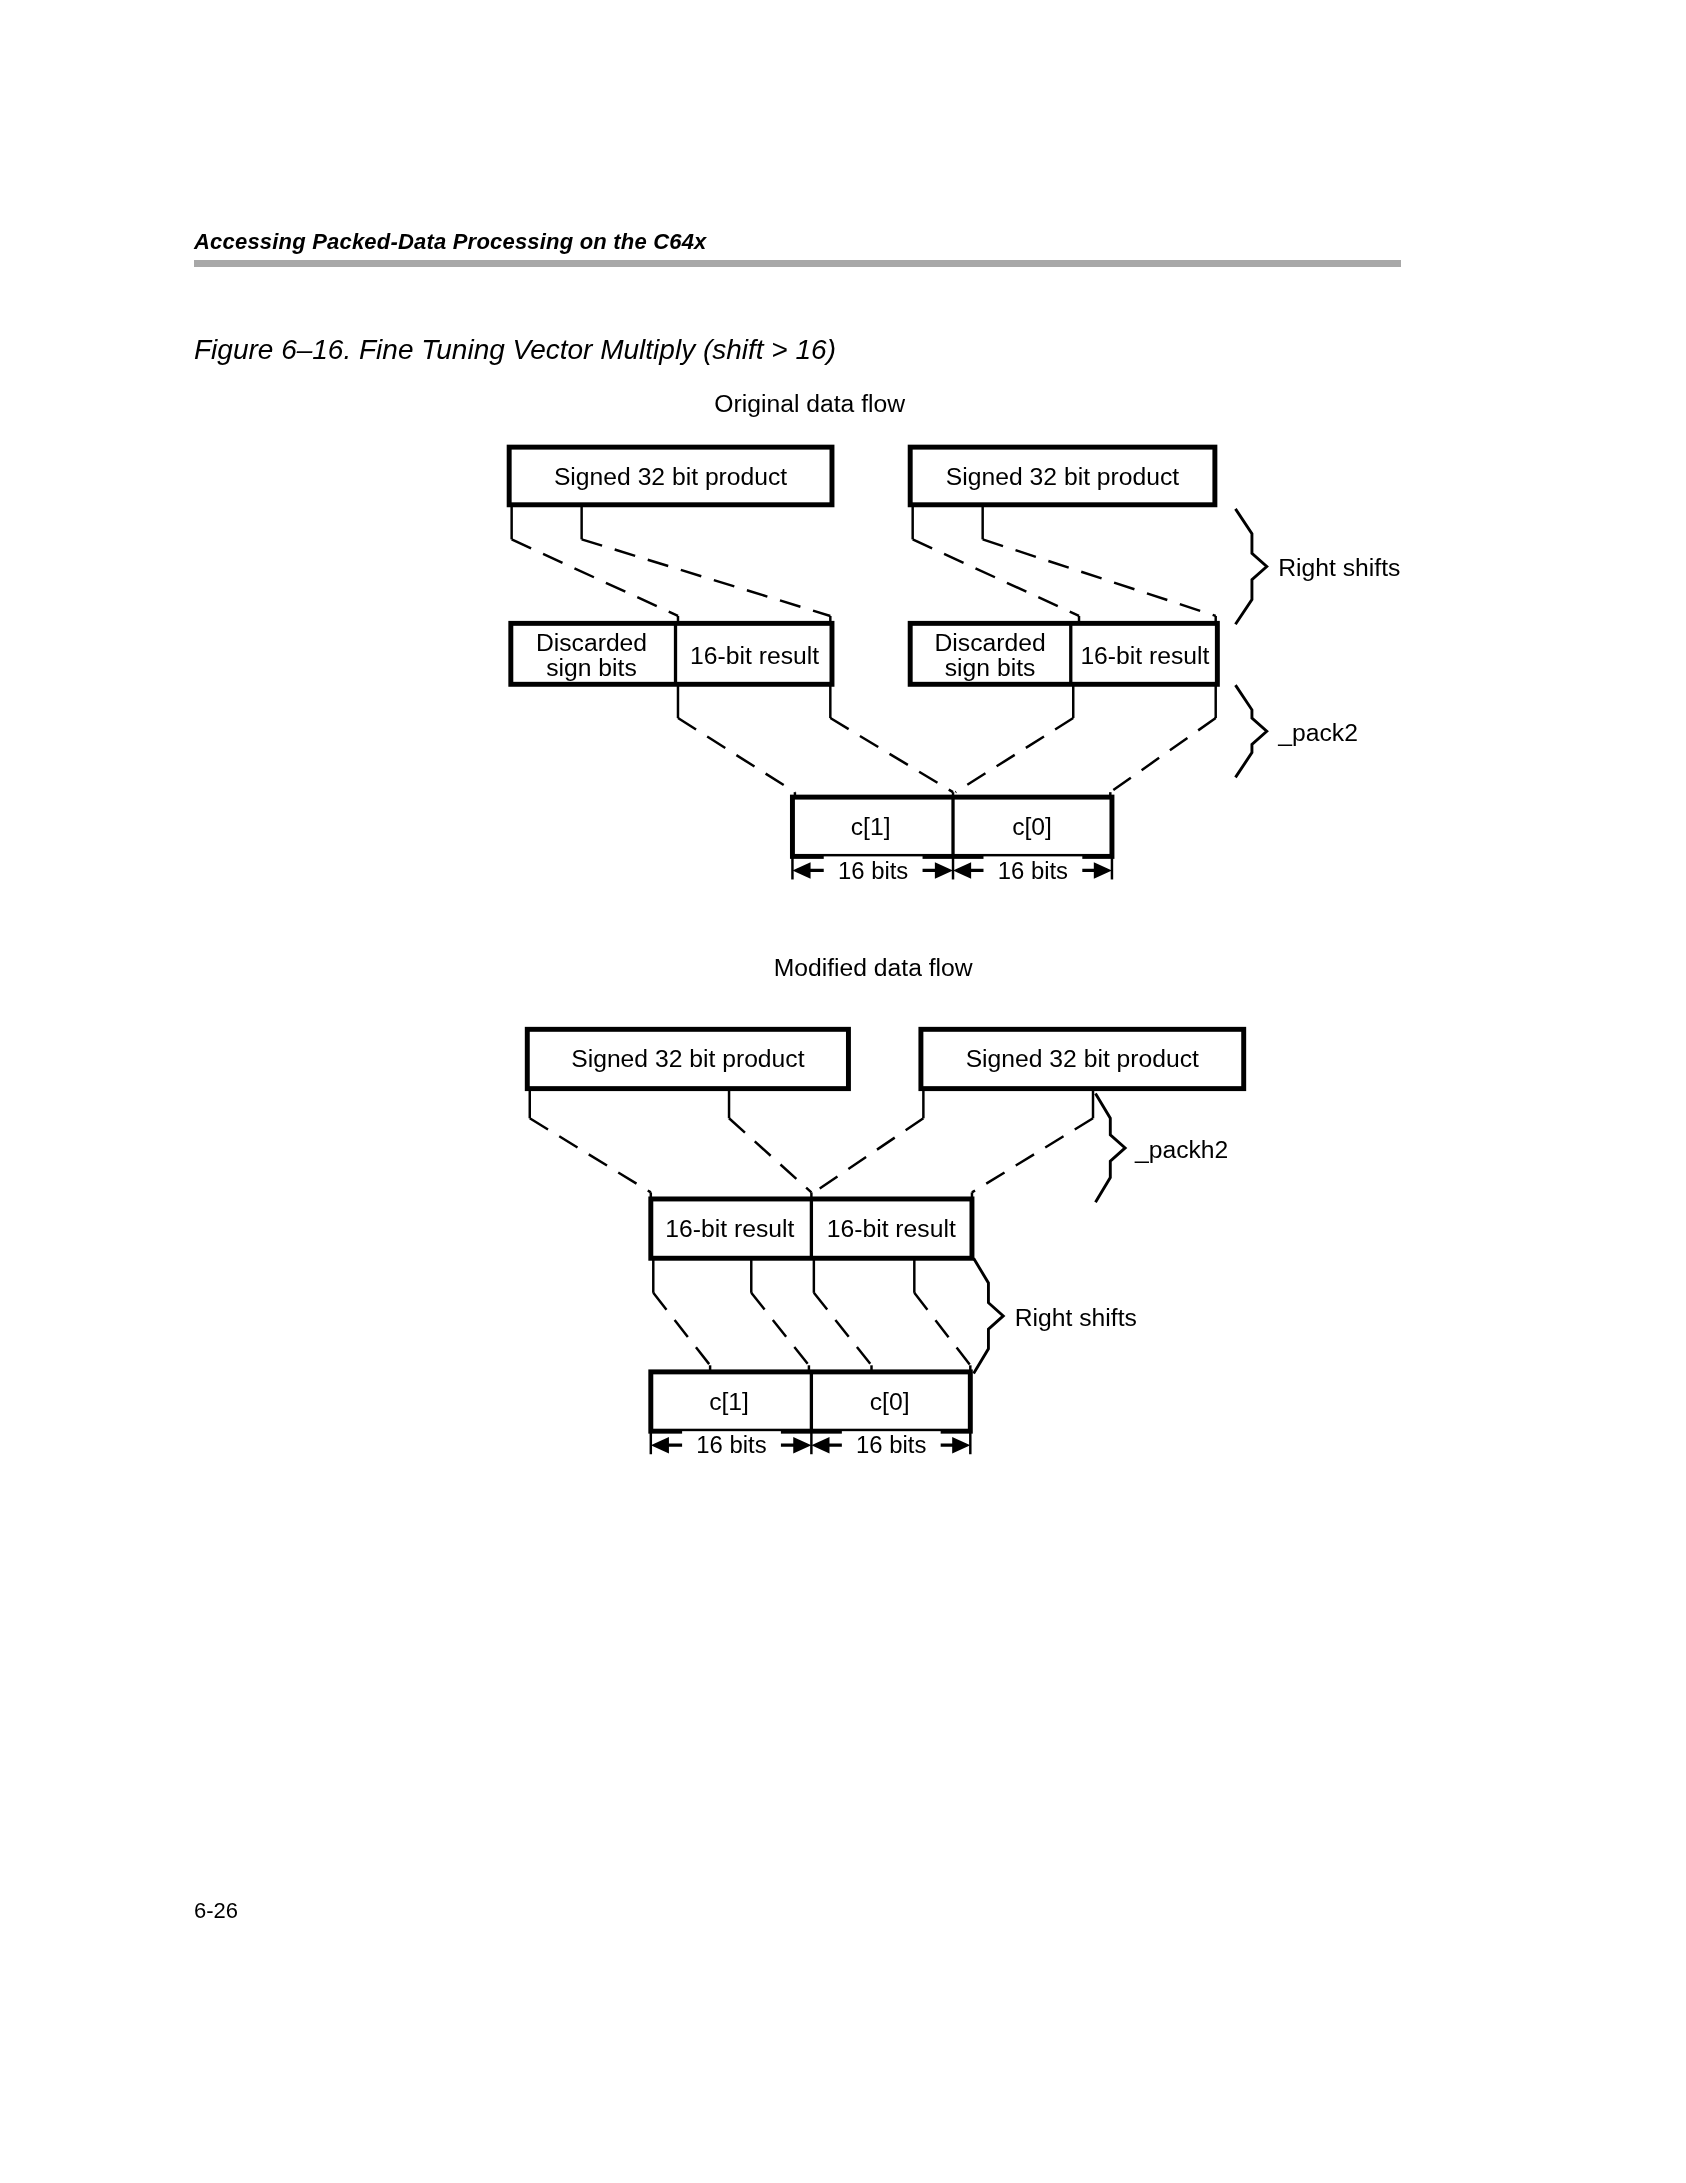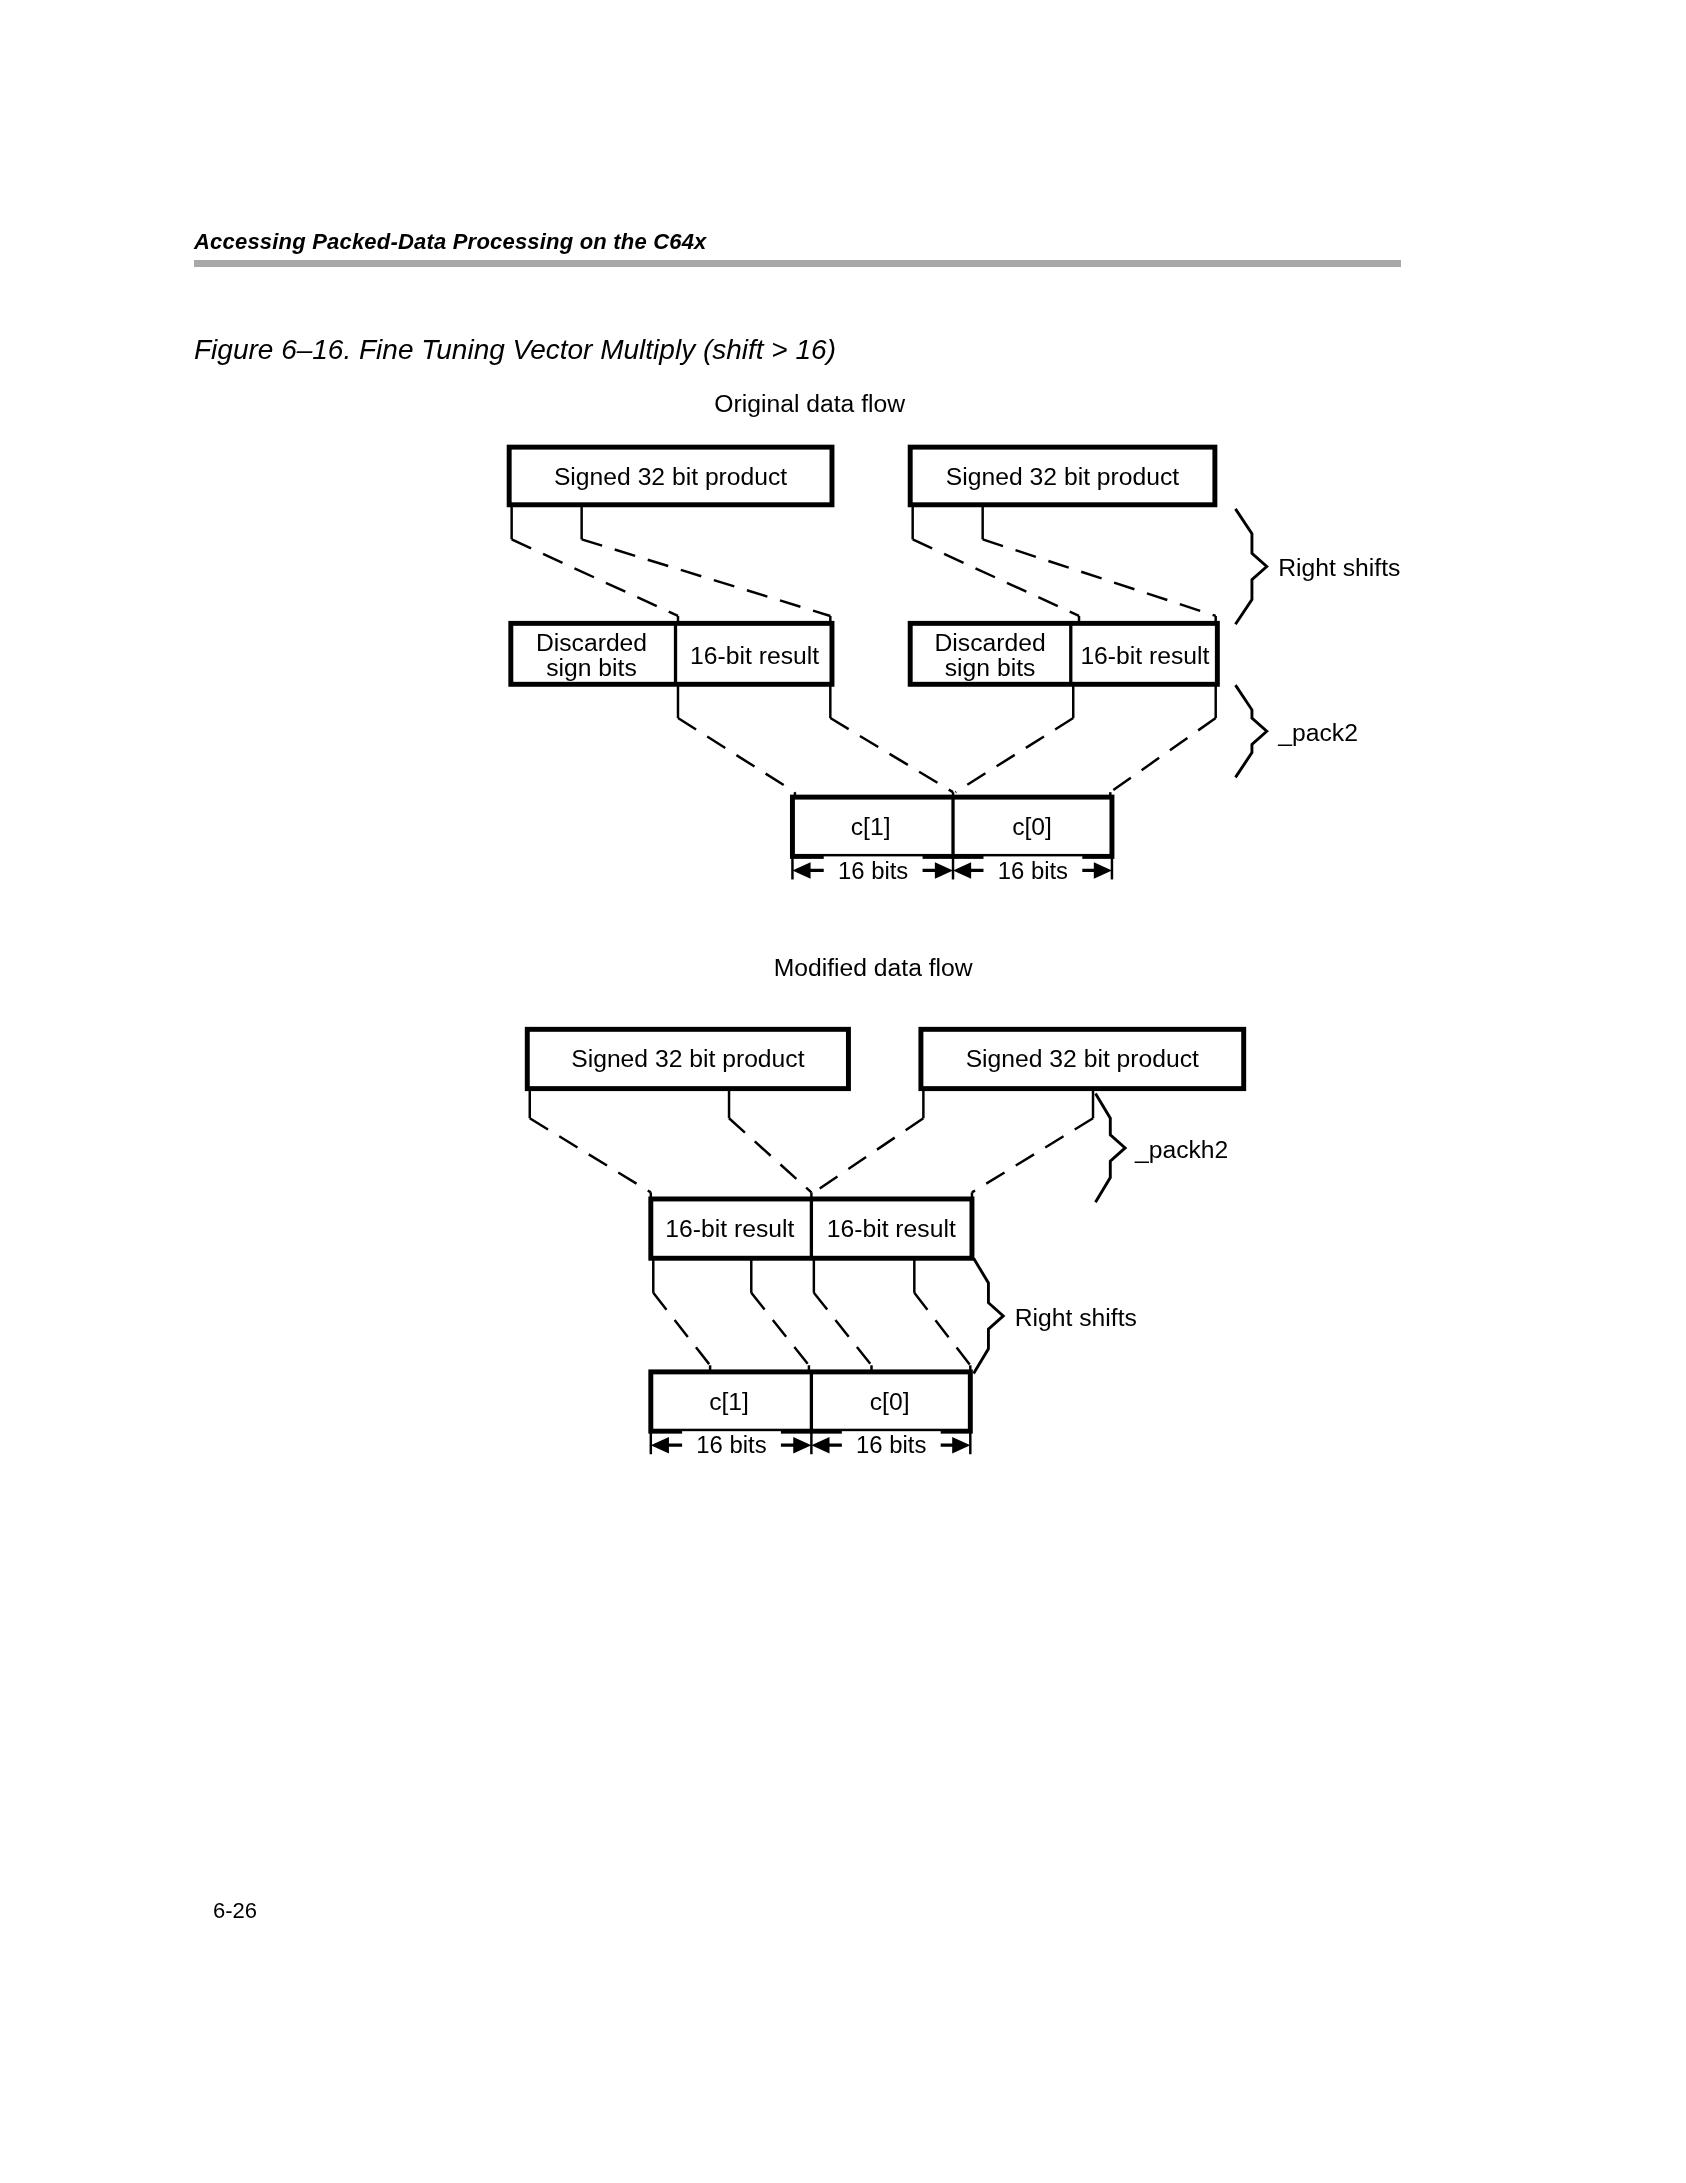--- a/index.html
+++ b/index.html
@@ -49,21 +49,20 @@
     font-weight: 400;
     white-space: nowrap;
   }
   
   .folio {
     position: absolute;
     left: 194px;
     top: 1898px;
     font-size: 22px;
     font-weight: 400;
-    margin-left: 19px;
   }
   
   .figure-svg {
     position: absolute;
     left: 0;
     top: 0;
     width: 1687px;
     height: 2183px;
   }
   .box-line {

